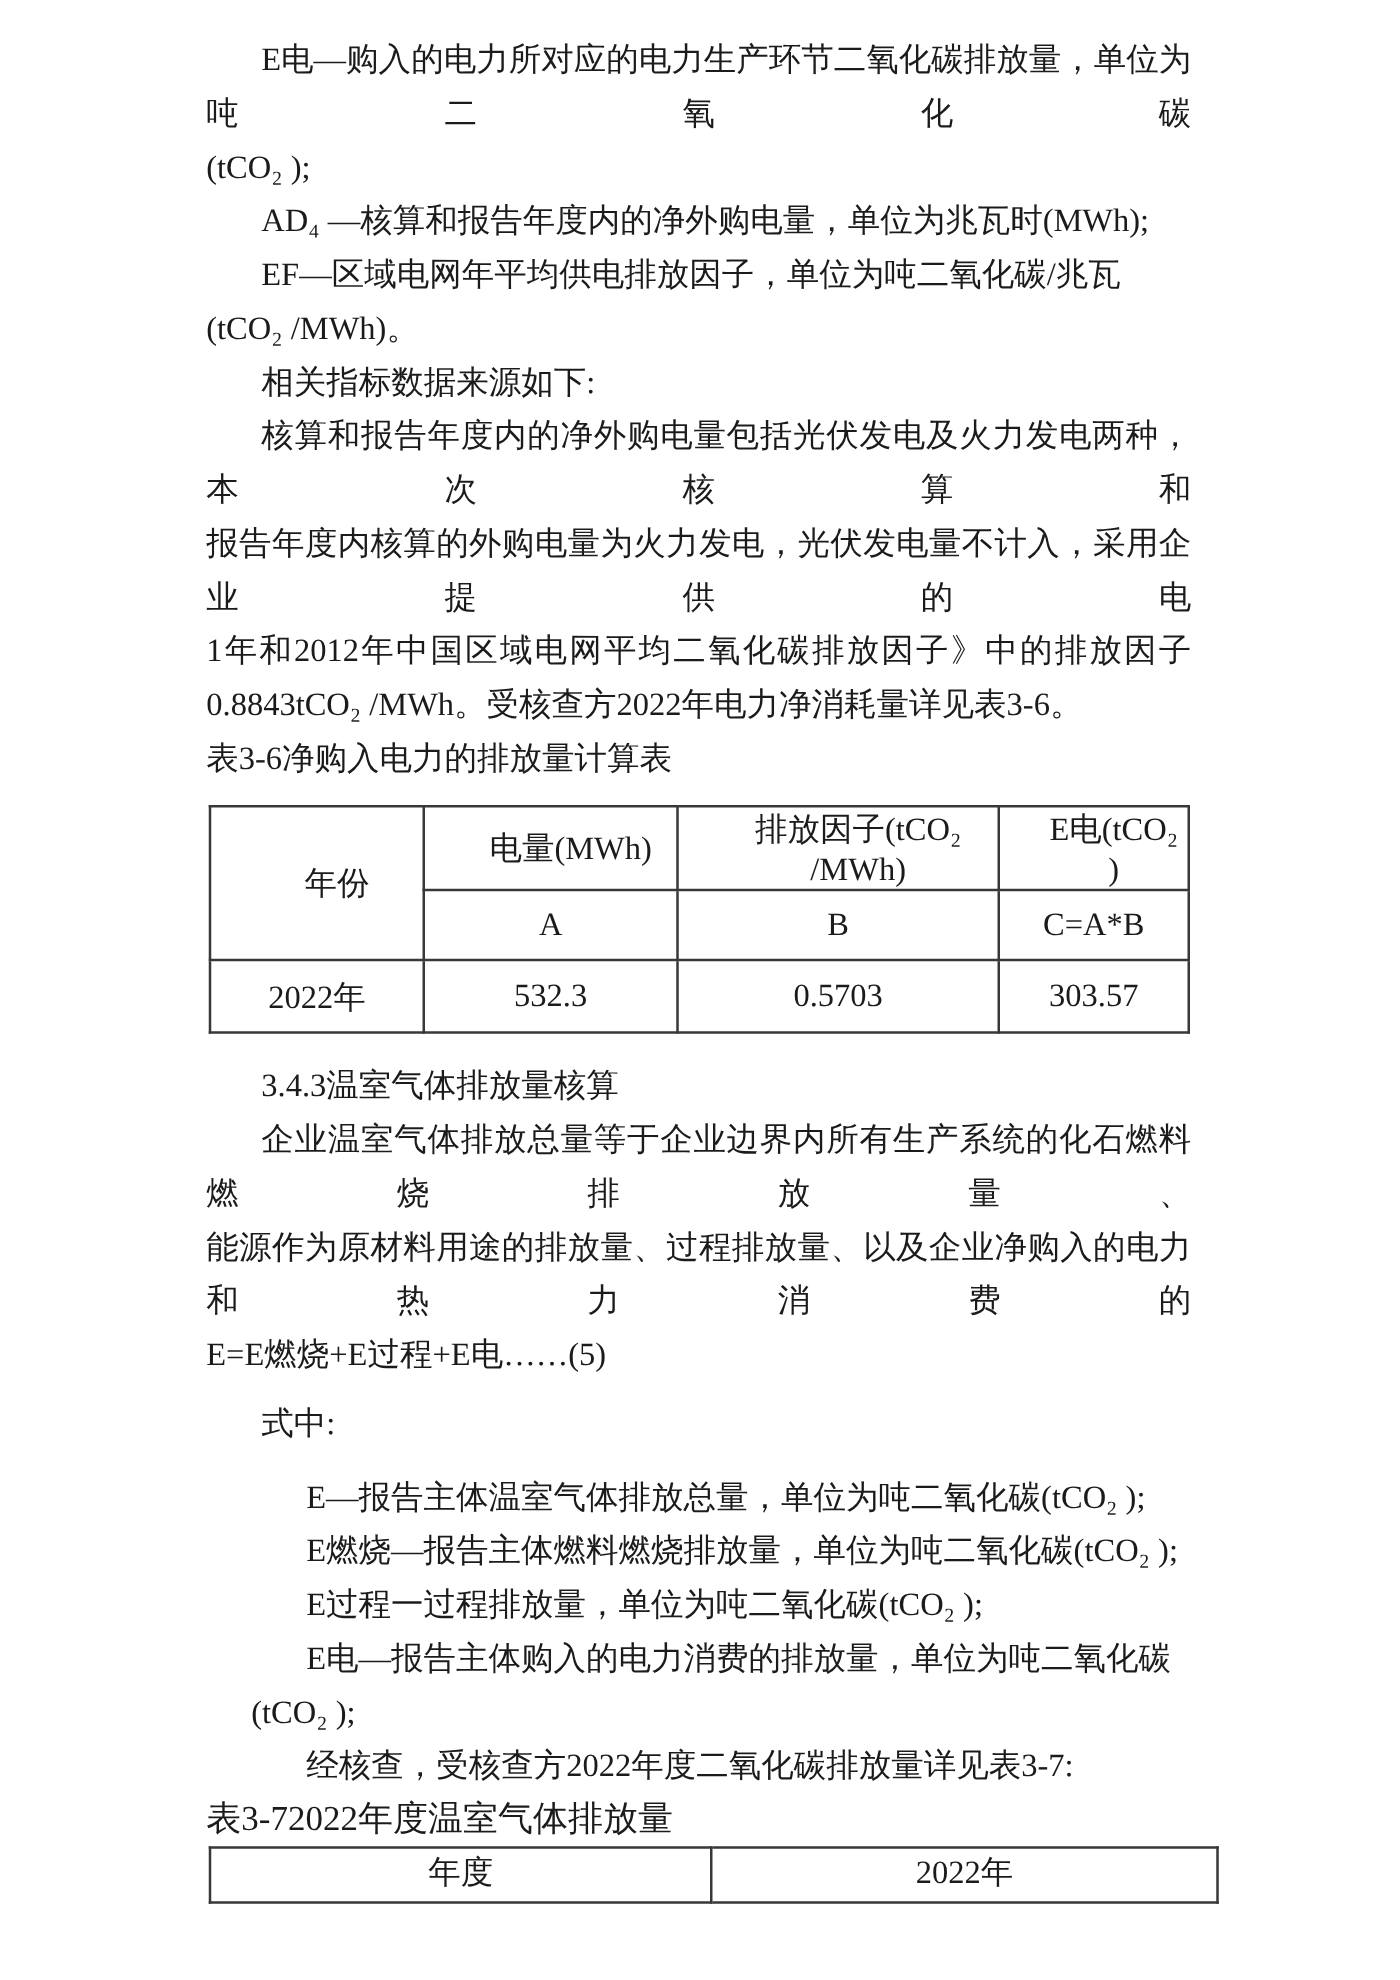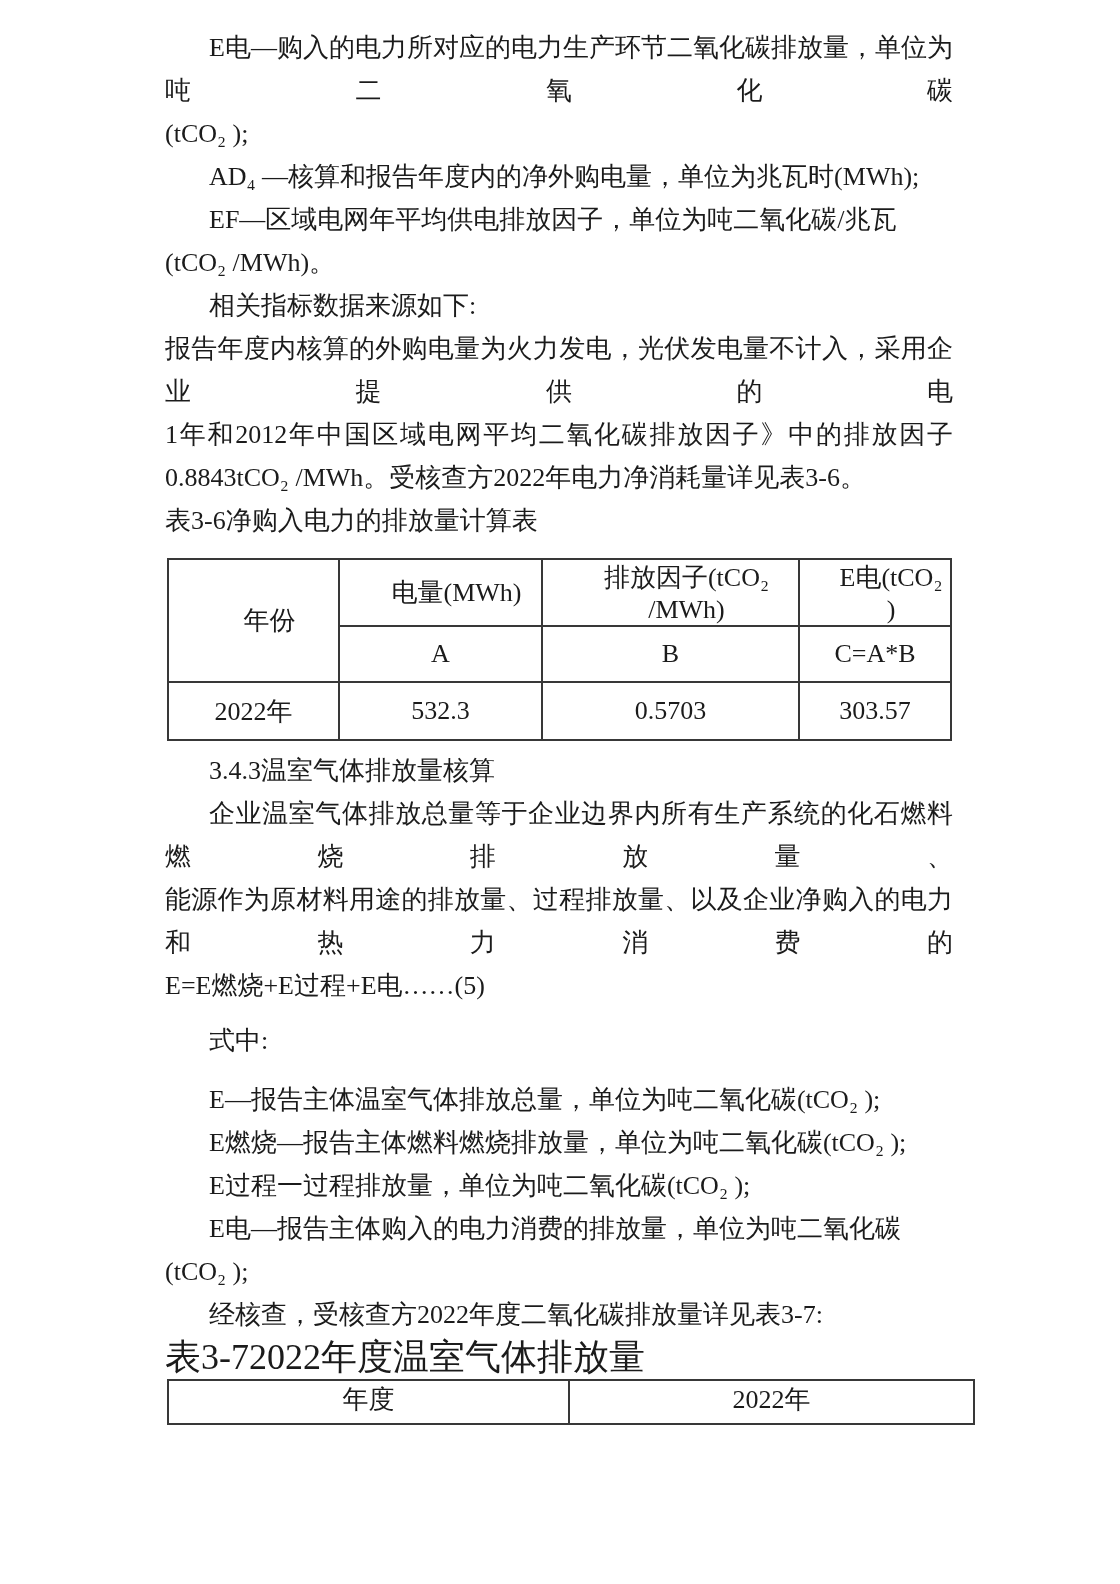--- a/index.html
+++ b/index.html
@@ -58,36 +58,37 @@
   table.t37 td {
     border: 2px solid #383838;
     text-align: center;
     vertical-align: top;
     height: 39px;
     padding-top: 2px;
     line-height: 34px;
     overflow: hidden;
   }
 
-  .h343 { margin-top: 8px; }
+  .h343 { margin-top: 20px; }
   .shizhong { margin-top: 12px; }
-  .defs { margin-top: 16px; }
-  .cap37 { font-size: 36px; }
+  .defs { margin-top: 16px; margin-left: 36px; }
+  .cap37 { font-size: 28px; }
 </style>
 </head>
 <body>
 
 <div class="page">
 
   <div class="ln indent jl">E电—购入的电力所对应的电力生产环节二氧化碳排放量，单位为吨二氧化碳</div>
   <div class="ln">(tCO₂ );</div>
   <div class="ln indent">AD₄ —核算和报告年度内的净外购电量，单位为兆瓦时(MWh);</div>
   <div class="ln indent">EF—区域电网年平均供电排放因子，单位为吨二氧化碳/兆瓦(tCO₂ /MWh)。</div>
   <div class="ln indent">相关指标数据来源如下:</div>
 
+  <div class="ln indent jl">核算和报告年度内的净外购电量包括光伏发电及火力发电两种，本次核算和</div>
   <div class="ln jl">报告年度内核算的外购电量为火力发电，光伏发电量不计入，采用企业提供的电</div>
   <div class="ln jl">1年和2012年中国区域电网平均二氧化碳排放因子》中的排放因子</div>
   <div class="ln">0.8843tCO₂ /MWh。受核查方2022年电力净消耗量详见表3-6。</div>
 
   <div class="ln center">表3-6净购入电力的排放量计算表</div>
 
   <table class="t36">
     <colgroup>
       <col style="width:171px">
         <col style="width:203px">

